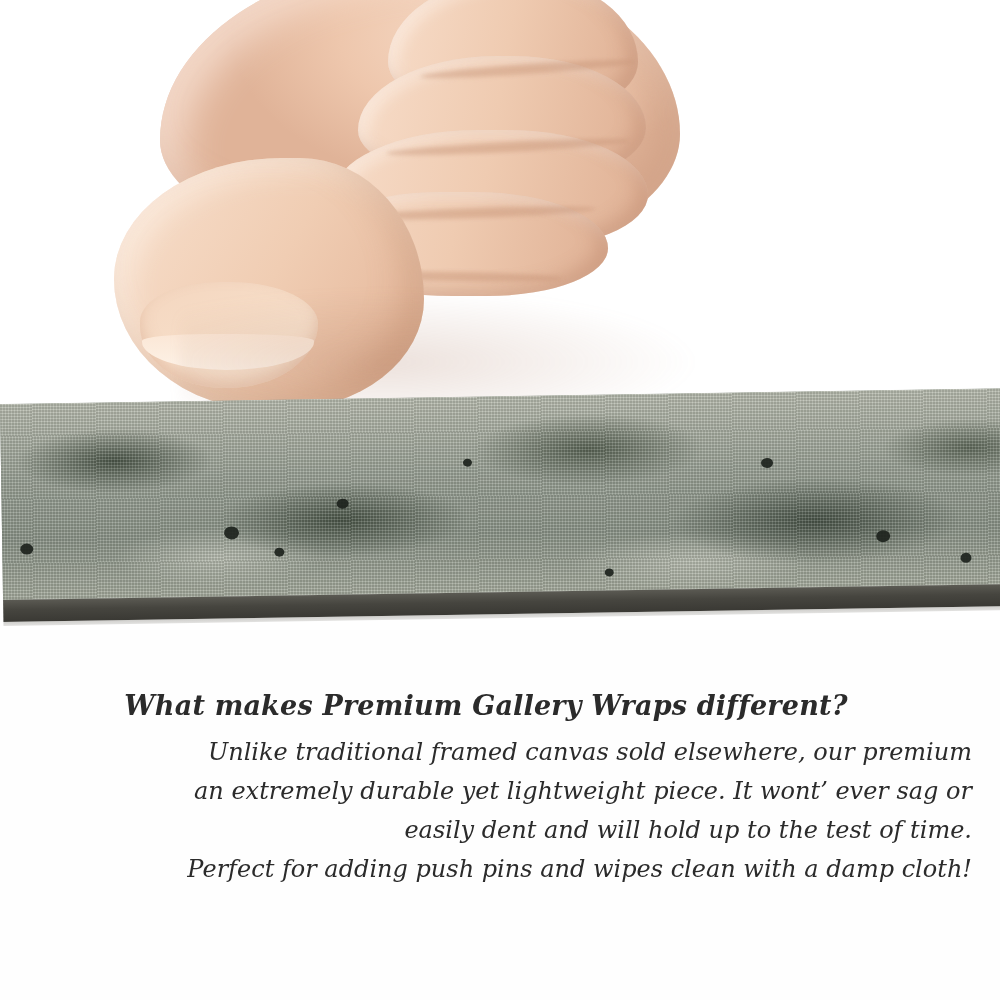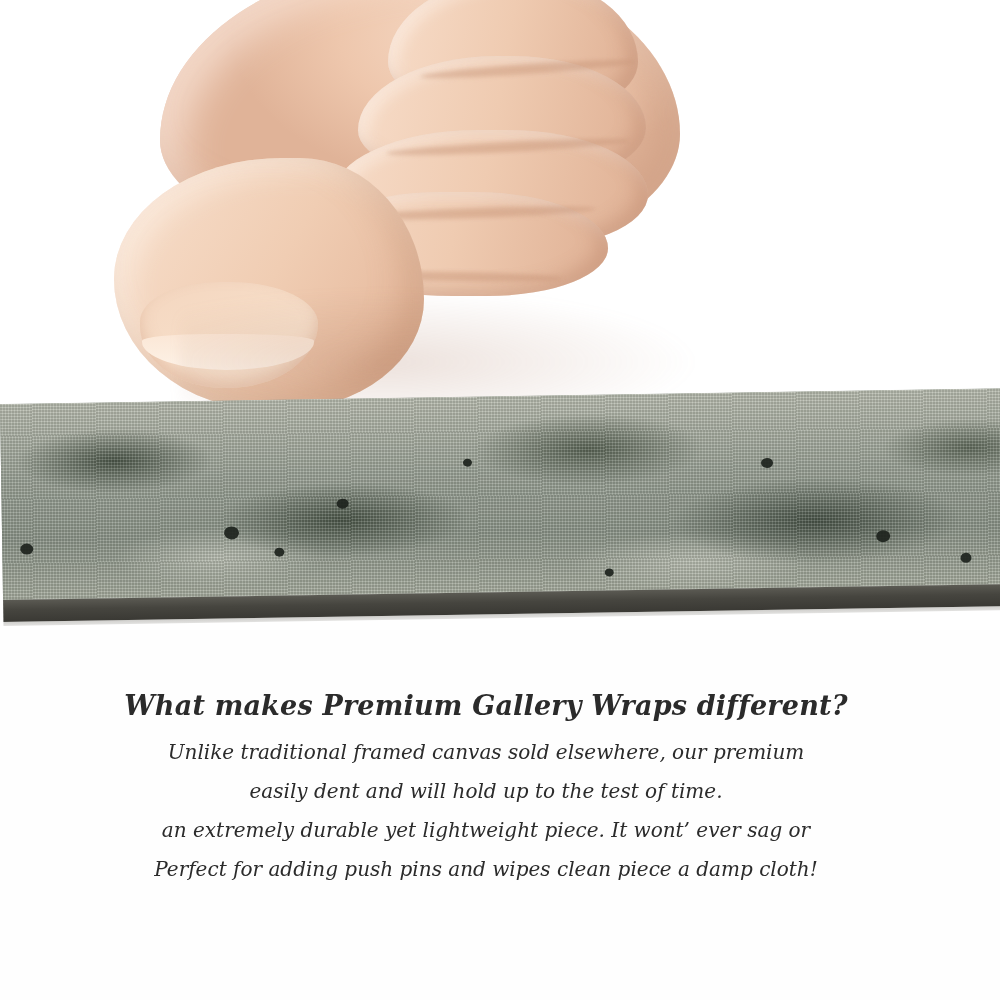--- a/index.html
+++ b/index.html
@@ -184,23 +184,24 @@
     font-family: "DejaVu Serif", serif;
     font-style: italic;
   }
   .caption .headline {
     font-size: 27px;
     font-weight: 700;
     letter-spacing: 0.2px;
     margin-bottom: 12px;
   }
   .caption .line {
-    font-size: 20px;
+    font-size: 24px;
     line-height: 39px;
     font-weight: 400;
+    text-align: right;
   }
 </style>
 </head>
 <body>
 
 <div class="stage">
 
   <div class="photo-area">
 
     <div class="hand">
@@ -234,18 +235,18 @@
       <div class="speck" style="left:968px; top:164px; width:11px; height:10px;"></div>
       <div class="speck" style="left:612px; top:174px; width:9px;  height:8px;"></div>
     </div>
     <div class="wrap-edge"></div>
     <div class="wrap-shadow"></div>
   </div>
 
   <div class="caption">
     <div class="headline">What makes Premium Gallery Wraps different?</div>
     <div class="line">Unlike traditional framed canvas sold elsewhere, our premium</div>
+    <div class="line">an extremely durable yet lightweight piece. It wont’ ever sag or</div>
     <div class="line">easily dent and will hold up to the test of time.</div>
-    <div class="line">an extremely durable yet lightweight piece. It wont’ ever sag or</div>
-    <div class="line">Perfect for adding push pins and wipes clean piece a damp cloth!</div>
+    <div class="line">Perfect for adding push pins and wipes clean with a damp cloth!</div>
   </div>
 
 </div>
 
 </body></html>

